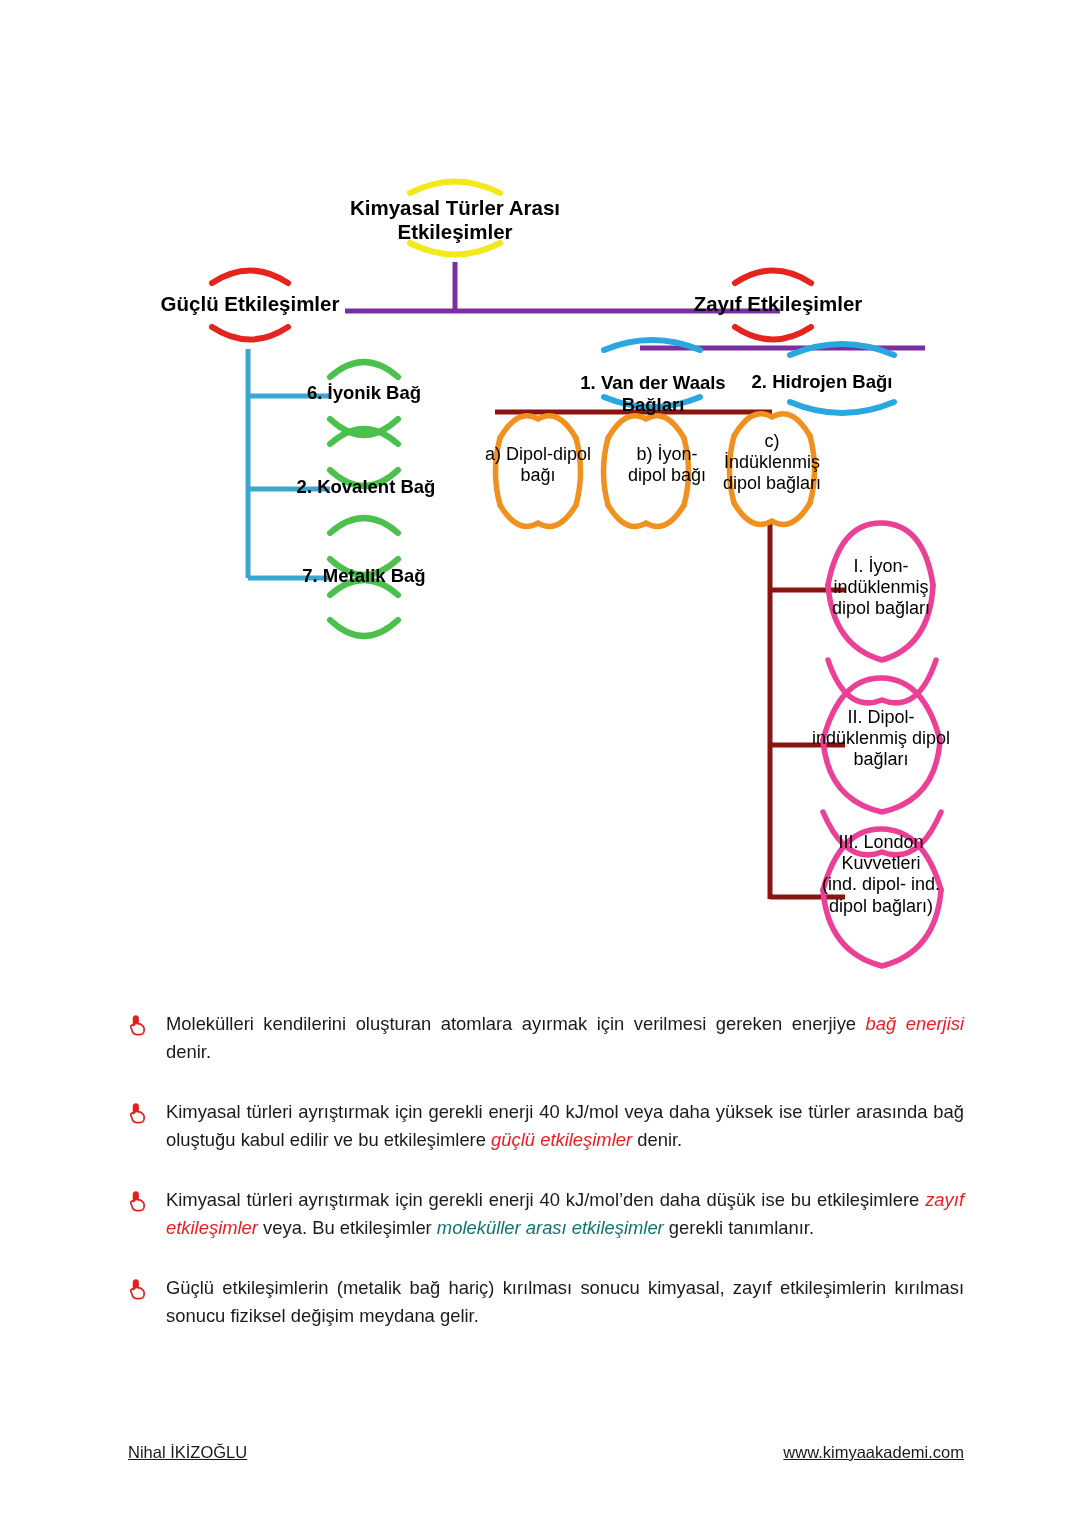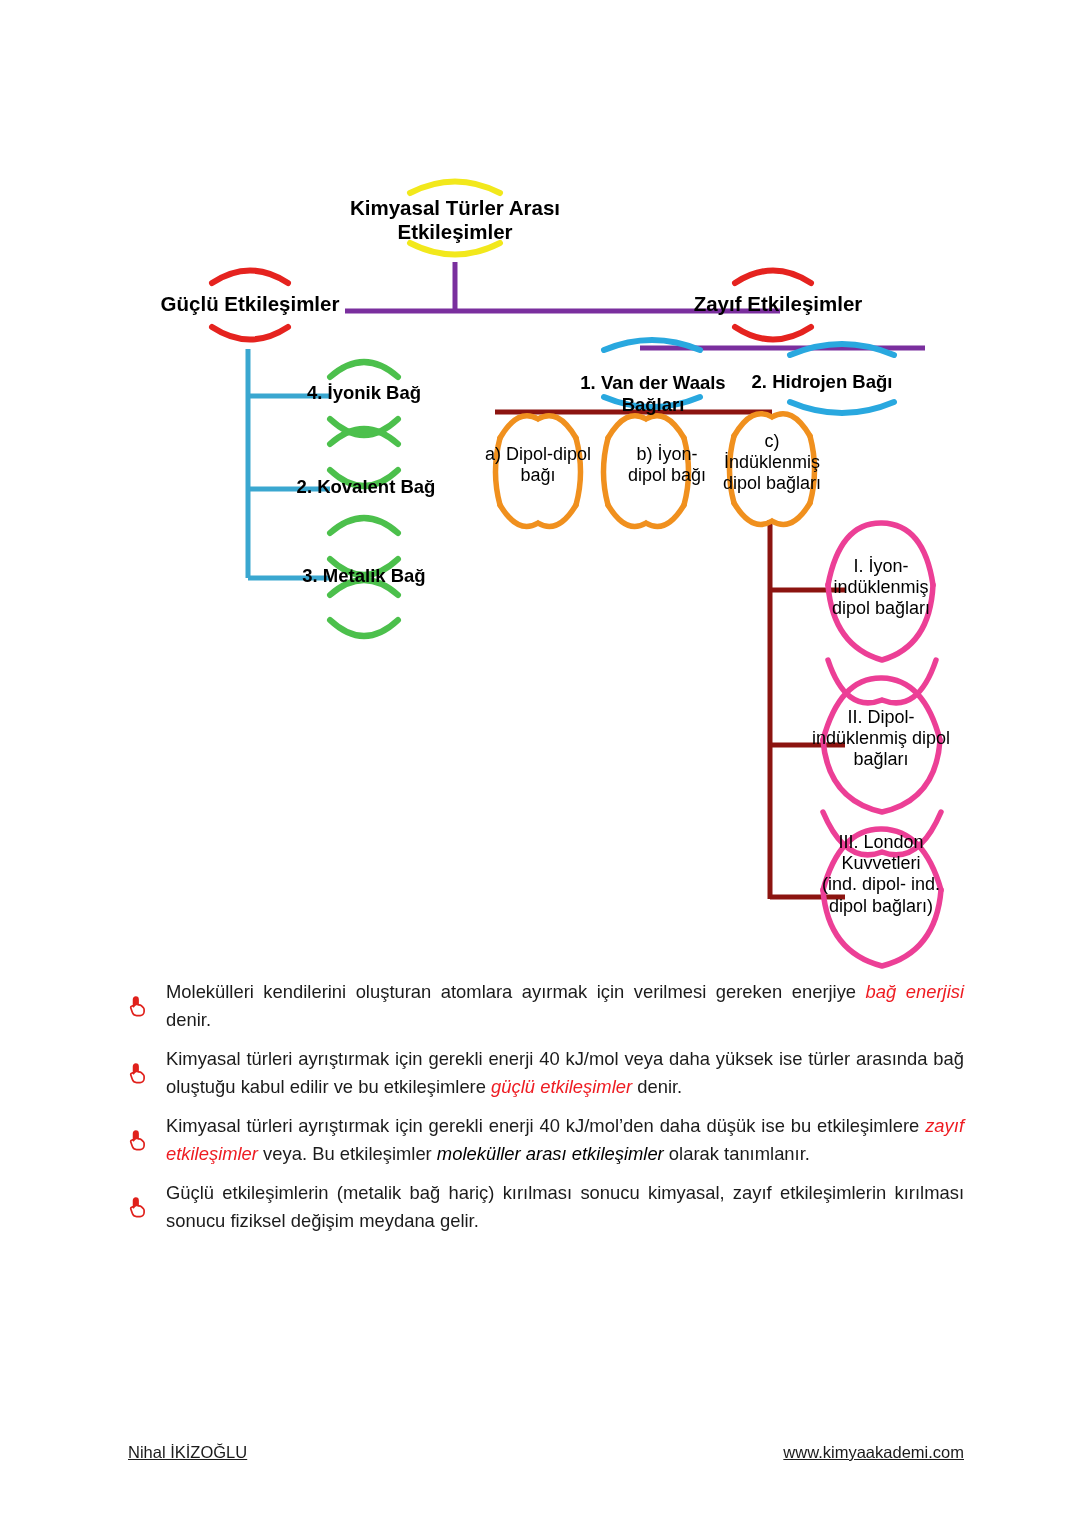--- a/index.html
+++ b/index.html
@@ -63,42 +63,43 @@
   
   #bullets {
     position: absolute;
     left: 128px;
     top: 978px;
     width: 836px;
   }
   .bullet-row {
     position: relative;
     display: flex;
-    align-items: center;
+    align-items: flex-start;
     margin-bottom: 11px;
+    margin-top: 32px;
   }
   .bullet-icon {
     flex: 0 0 38px;
     width: 38px;
     padding-top: 4px;
     line-height: 1;
   }
   .bullet-text {
     flex: 1 1 auto;
     font-size: 18.4px;
     line-height: 1.52;
     text-align: justify;
     color: #1b1b1b;
   }
   .em-red {
     color: #ee1c22;
     font-style: italic;
   }
   .em-blue {
-    color: #000000;
+    color: #0f766e;
     font-style: italic;
   }
 
   
   #footer {
     position: absolute;
     left: 128px;
     top: 1443px;
     width: 836px;
     display: flex;
@@ -209,25 +210,25 @@
       </g>
     </svg>
 
     <div class="node n-root" style="left:305px; top:196px; width:300px;">Kimyasal Türler Arası
 Etkileşimler</div>
 
     <div class="node n-branch" style="left:130px; top:292px; width:240px;">Güçlü Etkileşimler</div>
 
     <div class="node n-branch" style="left:665px; top:292px; width:226px;">Zayıf Etkileşimler</div>
 
-    <div class="node n-strong" style="left:284px; top:382px; width:160px;">4. İyonik Bağ</div>
+    <div class="node n-strong" style="left:284px; top:382px; width:160px;">6. İyonik Bağ</div>
 
     <div class="node n-strong" style="left:280px; top:476px; width:172px;">2. Kovalent Bağ</div>
 
-    <div class="node n-strong" style="left:284px; top:565px; width:160px;">3. Metalik Bağ</div>
+    <div class="node n-strong" style="left:284px; top:565px; width:160px;">7. Metalik Bağ</div>
 
     <div class="node n-weak1" style="left:556px; top:372px; width:194px;">1. Van der Waals
 Bağları</div>
 
     <div class="node n-weak1" style="left:736px; top:371px; width:172px;">2. Hidrojen Bağı</div>
 
     <div class="node n-vdw" style="left:452px; top:444px; width:172px;">a) Dipol-dipol
 bağı</div>
 
     <div class="node n-vdw" style="left:594px; top:444px; width:146px;">b) İyon-
@@ -278,21 +279,21 @@
     </div>
 
     <div class="bullet-row">
       <span class="bullet-icon">
         <svg width="20" height="22" viewBox="0 0 20 22">
           <path d="M7.8 2.2c1.3 0 2.2 1.1 2.2 2.4v5.2h1.0c0.9 0 1.7 0.3 2.3 0.9l2.0 2.0c0.5 0.5 0.8 1.2 0.8 1.9v2.0c0 2.2-1.8 4.0-4.0 4.0H8.6c-1.9 0-3.6-1.2-4.2-3.0l-1.6-4.6c-0.3-0.9 0.2-1.8 1.1-2.0 0.6-0.2 1.3 0.1 1.7 0.6l0.0-7.0c0-1.3 0.9-2.4 2.2-2.4z" fill="#ffffff" stroke="#e0211c" stroke-width="1.7" stroke-linejoin="round"></path>
           <path d="M6.0 11.4v-7.0c0-1.0 0.8-1.8 1.8-1.8 1.0 0 1.8 0.8 1.8 1.8v5.4" fill="#e0211c" stroke="#e0211c" stroke-width="1.2"></path>
         </svg>
       </span>
       <span class="bullet-text">
-        <span>Kimyasal türleri ayrıştırmak için gerekli enerji 40 kJ/mol’den daha düşük ise bu etkileşimlere </span><span class="em-red">zayıf etkileşimler</span><span> veya. Bu etkileşimler </span><span class="em-blue">moleküller arası etkileşimler</span><span> olarak tanımlanır.</span>
+        <span>Kimyasal türleri ayrıştırmak için gerekli enerji 40 kJ/mol’den daha düşük ise bu etkileşimlere </span><span class="em-red">zayıf etkileşimler</span><span> veya. Bu etkileşimler </span><span class="em-blue">moleküller arası etkileşimler</span><span> gerekli tanımlanır.</span>
       </span>
     </div>
 
     <div class="bullet-row">
       <span class="bullet-icon">
         <svg width="20" height="22" viewBox="0 0 20 22">
           <path d="M7.8 2.2c1.3 0 2.2 1.1 2.2 2.4v5.2h1.0c0.9 0 1.7 0.3 2.3 0.9l2.0 2.0c0.5 0.5 0.8 1.2 0.8 1.9v2.0c0 2.2-1.8 4.0-4.0 4.0H8.6c-1.9 0-3.6-1.2-4.2-3.0l-1.6-4.6c-0.3-0.9 0.2-1.8 1.1-2.0 0.6-0.2 1.3 0.1 1.7 0.6l0.0-7.0c0-1.3 0.9-2.4 2.2-2.4z" fill="#ffffff" stroke="#e0211c" stroke-width="1.7" stroke-linejoin="round"></path>
           <path d="M6.0 11.4v-7.0c0-1.0 0.8-1.8 1.8-1.8 1.0 0 1.8 0.8 1.8 1.8v5.4" fill="#e0211c" stroke="#e0211c" stroke-width="1.2"></path>
         </svg>
       </span>

